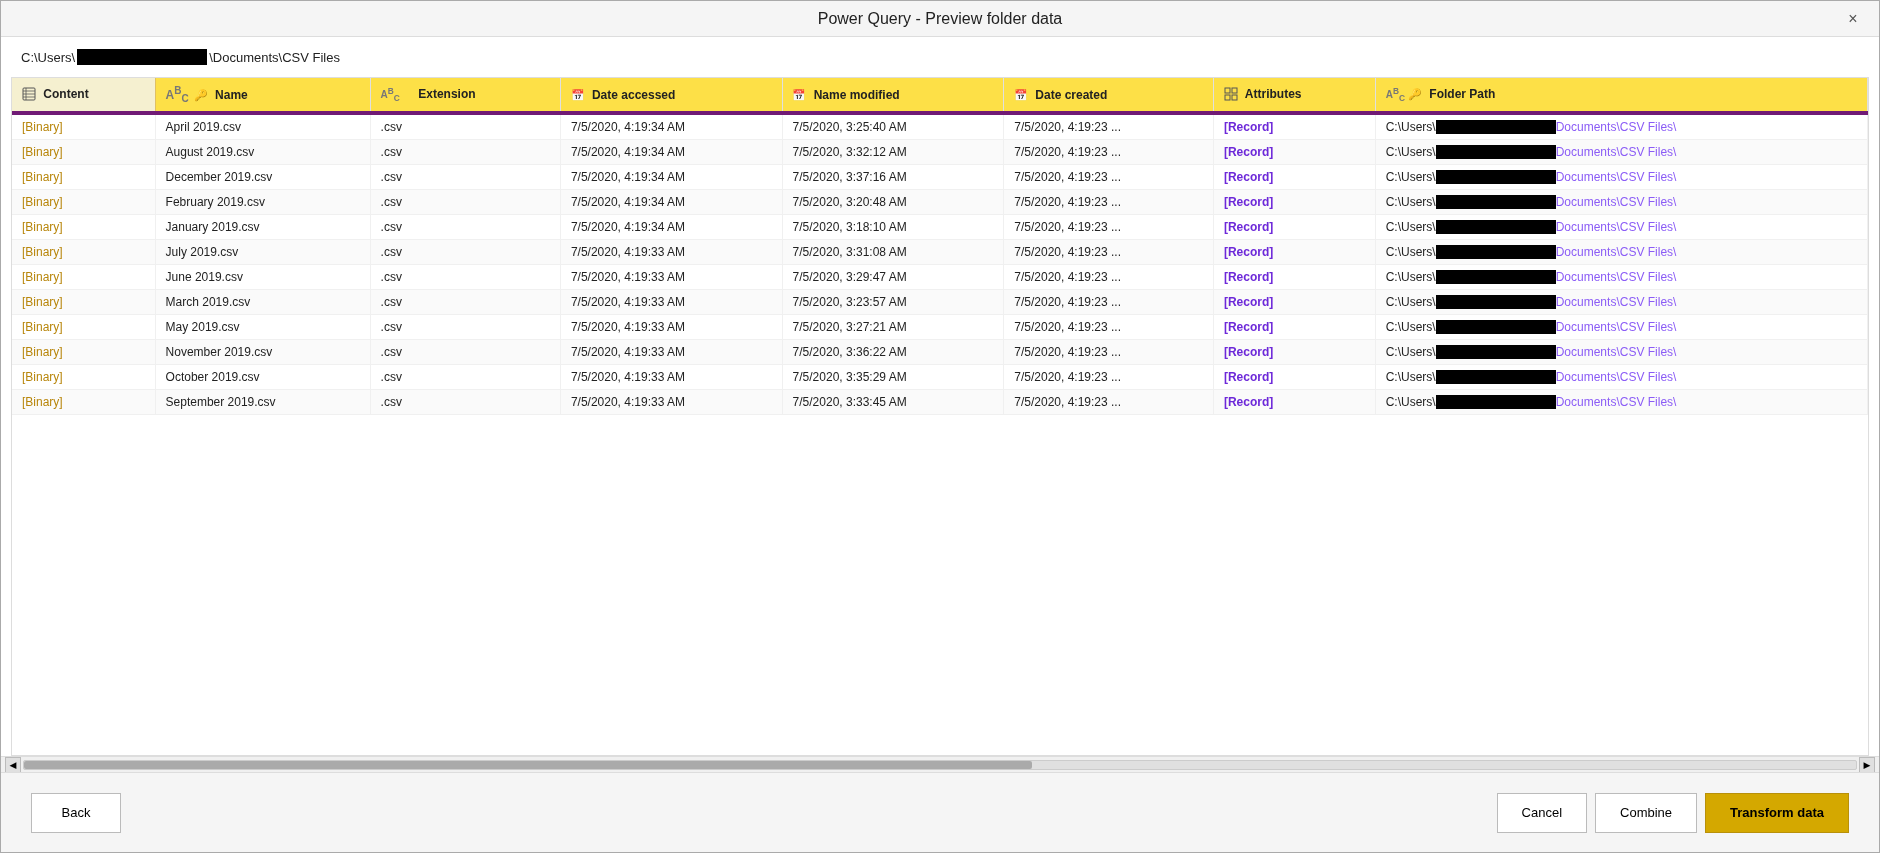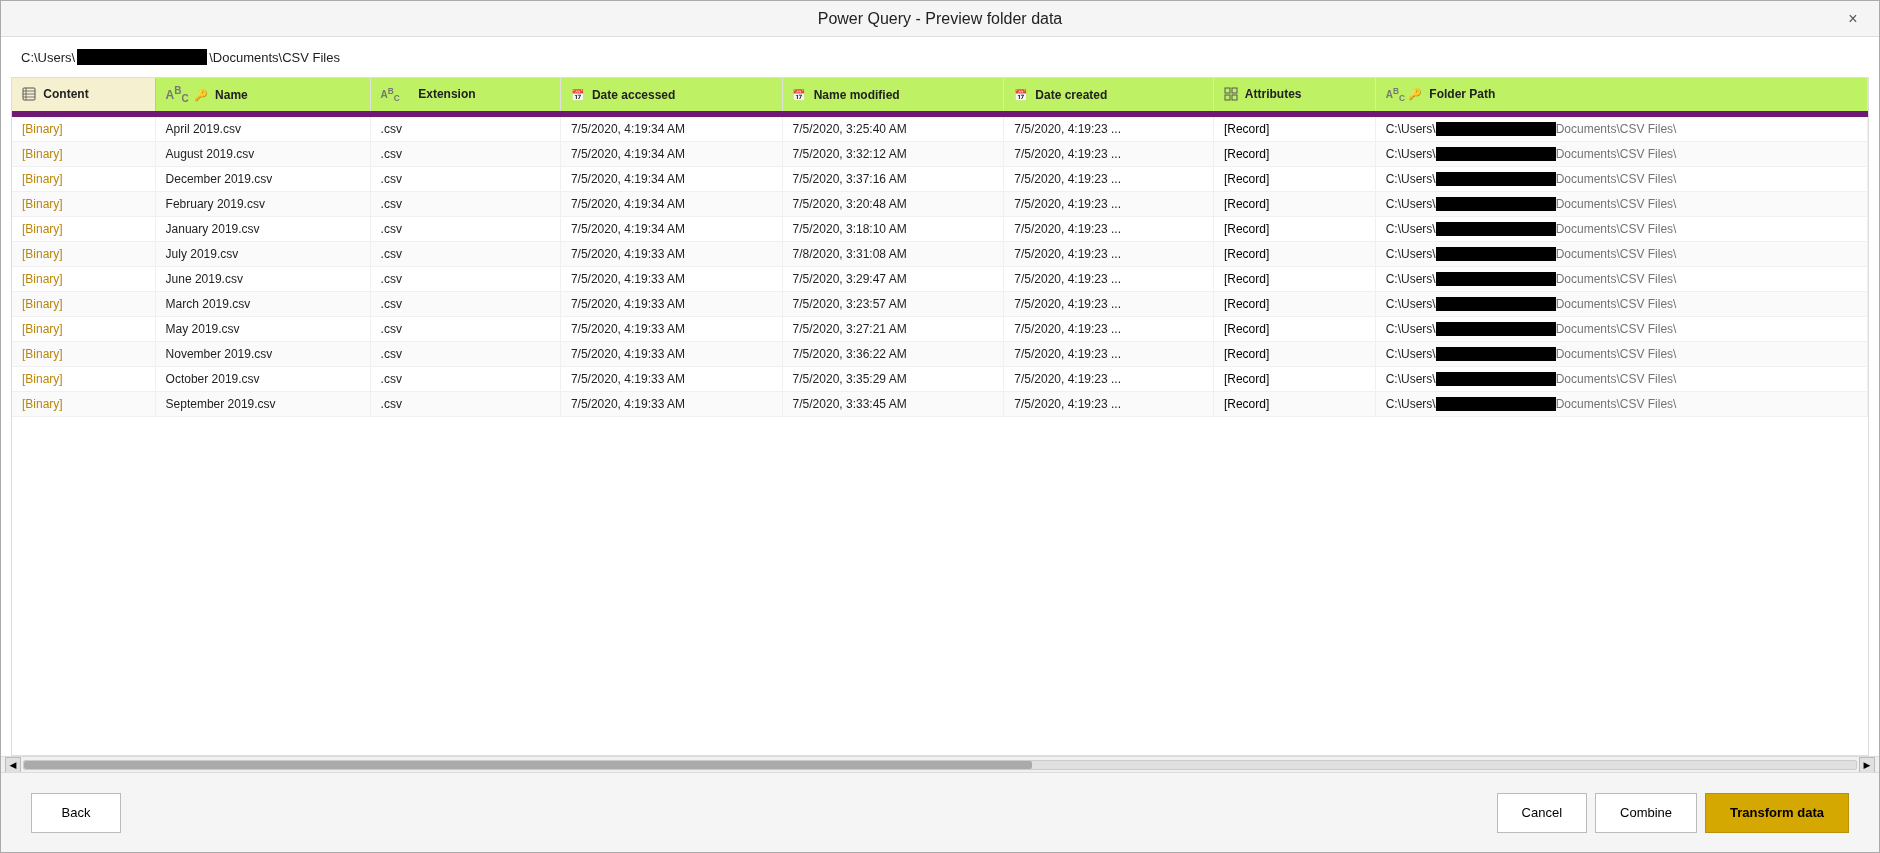--- a/index.html
+++ b/index.html
@@ -74,22 +74,22 @@
       overflow: auto;
       margin: 0 10px;
       border: 1px solid #ddd;
     }
     table {
       border-collapse: collapse;
       width: 100%;
       min-width: 1400px;
     }
     thead tr {
-      background: #bef264;
-      border-bottom: 6px solid #701a75;
+      background: #fde047;
+      border-bottom: 4px solid #701a75;
     }
     th {
       padding: 7px 10px;
       text-align: left;
       font-weight: 600;
       font-size: 12px;
       color: #222;
       border-right: 1px solid #e0e0e0;
       white-space: nowrap;
     }
@@ -103,22 +103,22 @@
       border-right: 1px solid #f0f0f0;
       white-space: nowrap;
       font-size: 12px;
       color: #222;
     }
     td.binary-link {
       color: #b8860b;
       font-weight: 500;
     }
     td.record-link {
-      color: #000000;
-      font-weight: 400;
+      color: #6d28d9;
+      font-weight: 700;
     }
     tr:nth-child(even) td { background: #fafafa; }
     .header-icon-table {
       display: inline-block;
       width: 14px;
       height: 14px;
       margin-right: 4px;
       vertical-align: middle;
       position: relative;
       top: -1px;
@@ -200,21 +200,21 @@
     }
     .fp-start { color: #222; }
     .fp-black {
       display: inline-block;
       background: #000;
       width: 120px;
       height: 14px;
       vertical-align: middle;
       margin: 0 0px;
     }
-    .fp-end { color: #737373; }
+    .fp-end { color: #8b5cf6; }
   </style>
 </head>
 <body>
 
 <div class="dialog">
 
   <div class="title-bar">
     <div style="width:20px;"></div>
     <span class="title-bar-text">Power Query - Preview folder data</span>
     <button class="close-btn">×</button>
@@ -358,21 +358,21 @@
                   <span class="fp-black"></span>
                   <span class="fp-end">Documents\CSV Files\</span>
                 </div>
               </td>
             </tr>
             <tr>
               <td class="binary-link">[Binary]</td>
               <td>July 2019.csv</td>
               <td>.csv</td>
               <td>7/5/2020, 4:19:33 AM</td>
-              <td>7/8/2020, 3:31:08 AM</td>
+              <td>7/5/2020, 3:31:08 AM</td>
               <td>7/5/2020, 4:19:23 ...</td>
               <td class="record-link">[Record]</td>
               <td class="folder-path-cell" style="min-width: 280px; max-width: 300px; overflow: hidden;">
                 <div class="folder-path-content" style="display: flex; align-items: center;">
                   <span class="fp-start">C:\Users\</span>
                   <span class="fp-black"></span>
                   <span class="fp-end">Documents\CSV Files\</span>
                 </div>
               </td>
             </tr>

